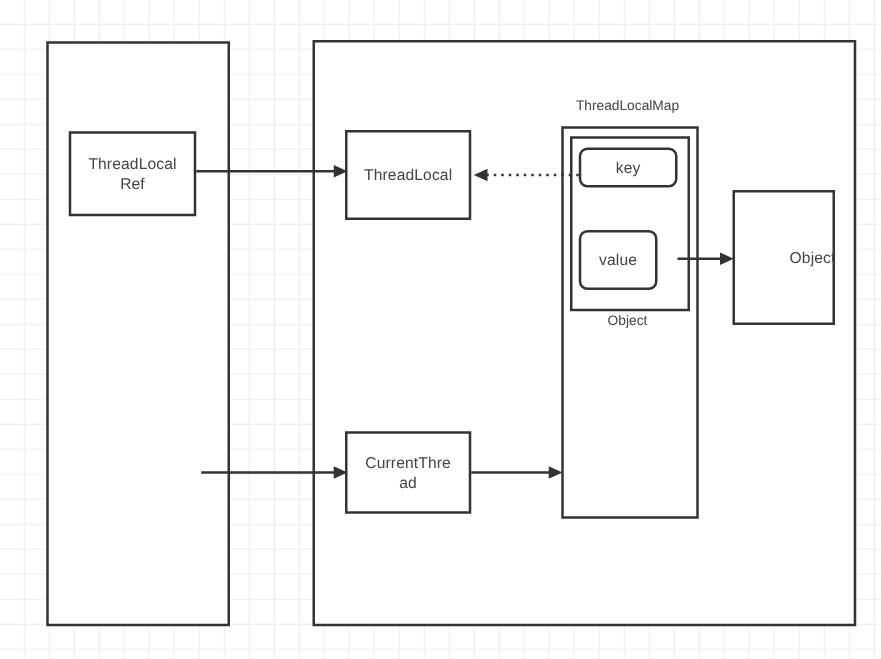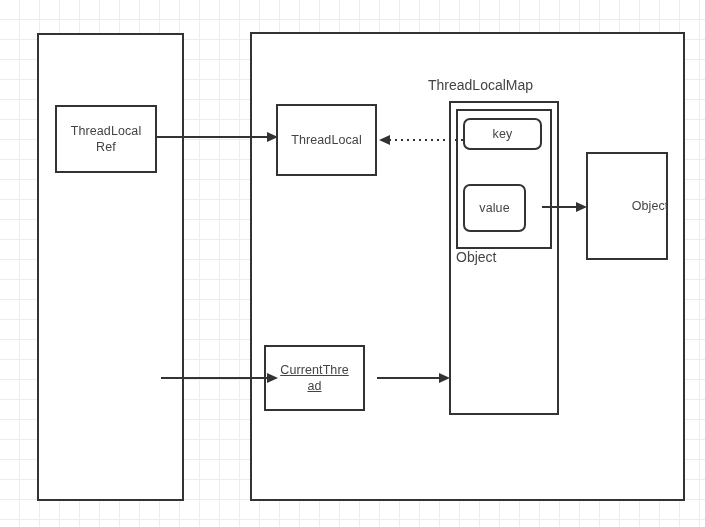--- a/index.html
+++ b/index.html
@@ -41,22 +41,23 @@
   .container {
     background: #ffffff;
     border: 2px solid #333333;
   }
   .rounded {
     border-radius: 7px;
   }
   .plain-label {
     position: absolute;
     color: #444444;
-    font-size: 14px;
+    font-size: 11px;
     line-height: 15px;
+    text-align: center;
     white-space: nowrap;
     background: transparent;
   }
   .edge {
     position: absolute;
   }
   .edge svg {
     display: block;
     overflow: visible;
   }
@@ -82,21 +83,21 @@
   <div class="node" style="left:55px; top:105px; width:102px; height:68px;">
     <span class="node-text">ThreadLocal
 Ref</span>
   </div>
 
 
   <div class="node" style="left:276px; top:104px; width:101px; height:72px;">
     <span class="node-text">ThreadLocal</span>
   </div>
 
-  <div class="node" style="left:264px; top:345px; width:101px; height:66px;text-decoration:underline;">
+  <div class="node" style="left:276px; top:345px; width:101px; height:66px;">
     <span class="node-text">CurrentThre
 ad</span>
   </div>
 
   <div class="node rounded" style="left:463px; top:118px; width:79px; height:32px;">
     <span class="node-text">key</span>
   </div>
 
   <div class="node rounded" style="left:463px; top:184px; width:63px; height:48px;">
     <span class="node-text">value</span>

